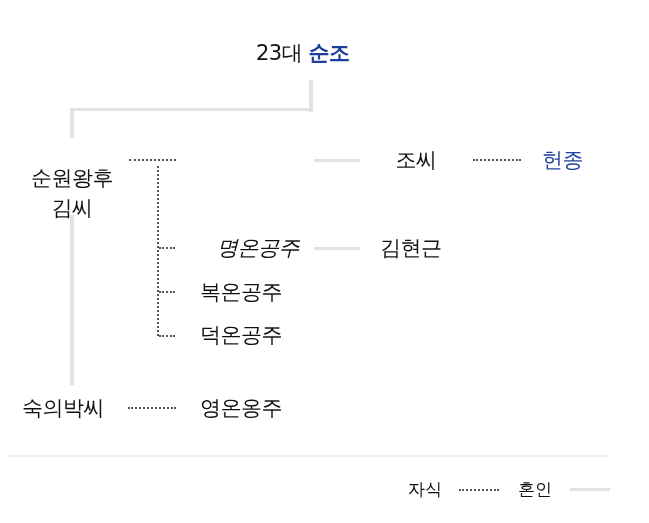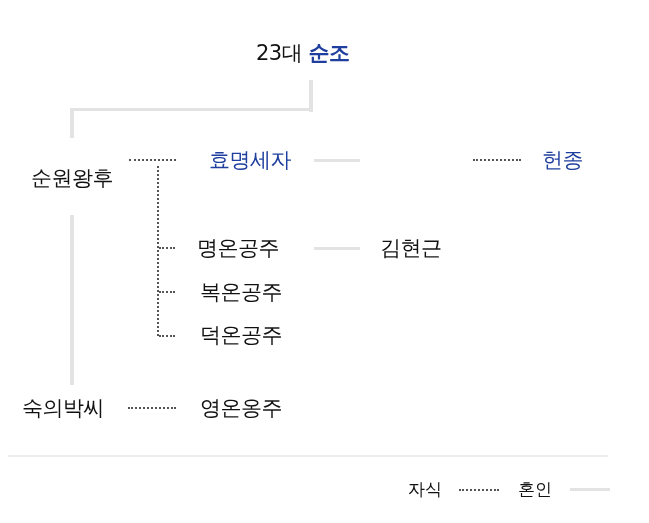--- a/index.html
+++ b/index.html
@@ -24,41 +24,42 @@
   <span>23대</span>
   <span class="blue" style="color:#1f3f9e;font-weight:bold;">순조</span>
 </div>
 
 <div class="solid-v" style="left:309px; top:80px; height:32px;"></div>
 <div class="solid-h" style="left:70px; top:108px; width:243px;"></div>
 <div class="solid-v" style="left:70px; top:108px; height:30px;"></div>
 
 <div class="node center" style="left:22px; top:163px; width:100px;">
   <span class="l2">순원왕후</span>
+  <span class="l2">김씨</span>
 </div>
 
 <div class="solid-v" style="left:70px; top:215px; height:170px;"></div>
 
 <div class="dot-h" style="left:129px; top:159px; width:47px;"></div>
 <div class="dot-v" style="left:157px; top:166px; height:170px;"></div>
 
 <div class="node blue center" style="left:170px; top:145px; width:160px;">
-  <span class="l2">효명세자</span>
 </div>
 
 <div class="solid-h" style="left:314px; top:159px; width:46px;"></div>
 
 <div class="node center" style="left:366px; top:145px; width:100px;">
+  <span class="l2">조씨</span>
 </div>
 
 <div class="dot-h" style="left:473px; top:159px; width:48px;"></div>
 <div class="node blue" style="left:542px; top:145px;">헌종</div>
 
 <div class="dot-h" style="left:159px; top:247px; width:16px;"></div>
-<div class="node" style="left:197px; top:233px;">명온공주</div>
+<div class="node" style="left:217px; top:233px;font-style:italic;">명온공주</div>
 <div class="solid-h" style="left:314px; top:247px; width:46px;"></div>
 <div class="node" style="left:380px; top:233px;text-align:right;">김현근</div>
 
 <div class="dot-h" style="left:159px; top:291px; width:16px;"></div>
 <div class="node" style="left:200px; top:277px;">복온공주</div>
 
 <div class="dot-h" style="left:159px; top:335px; width:16px;"></div>
 <div class="node" style="left:200px; top:320px;">덕온공주</div>
 
 <div class="node" style="left:22px; top:393px;text-align:right;">숙의박씨</div>

